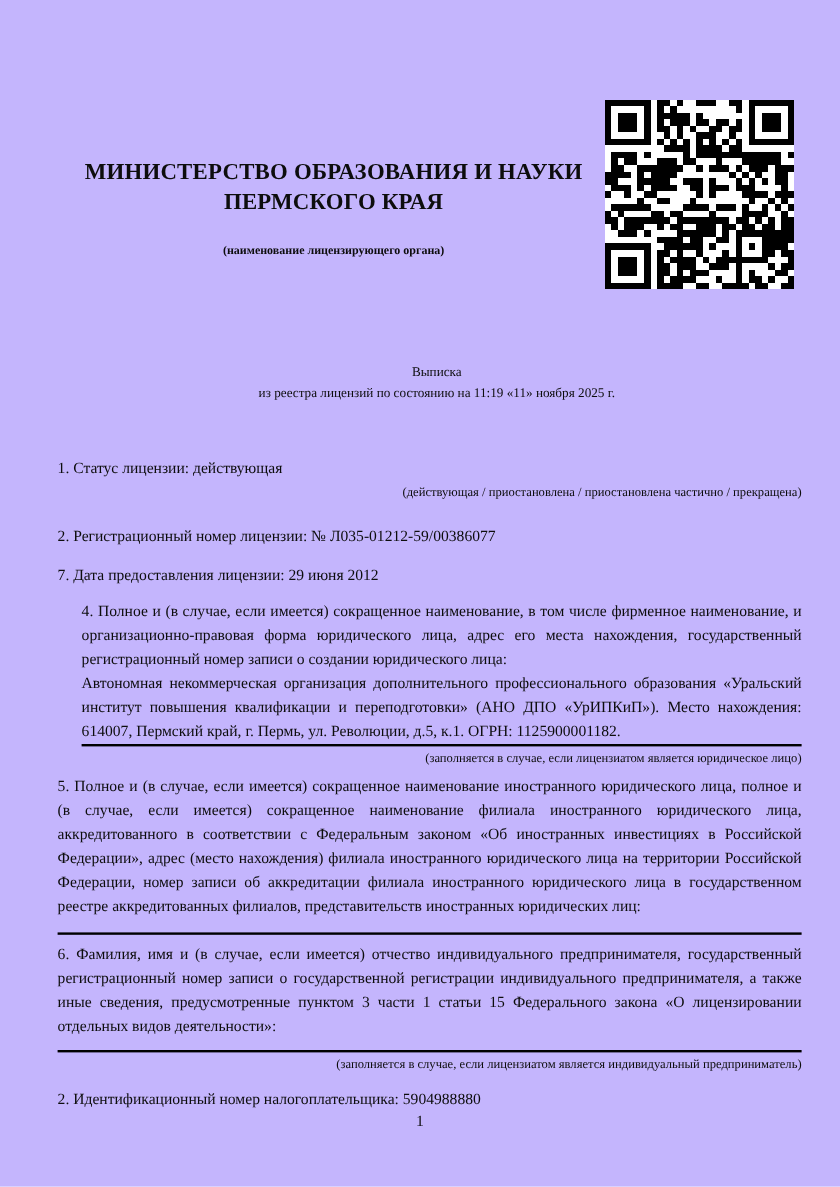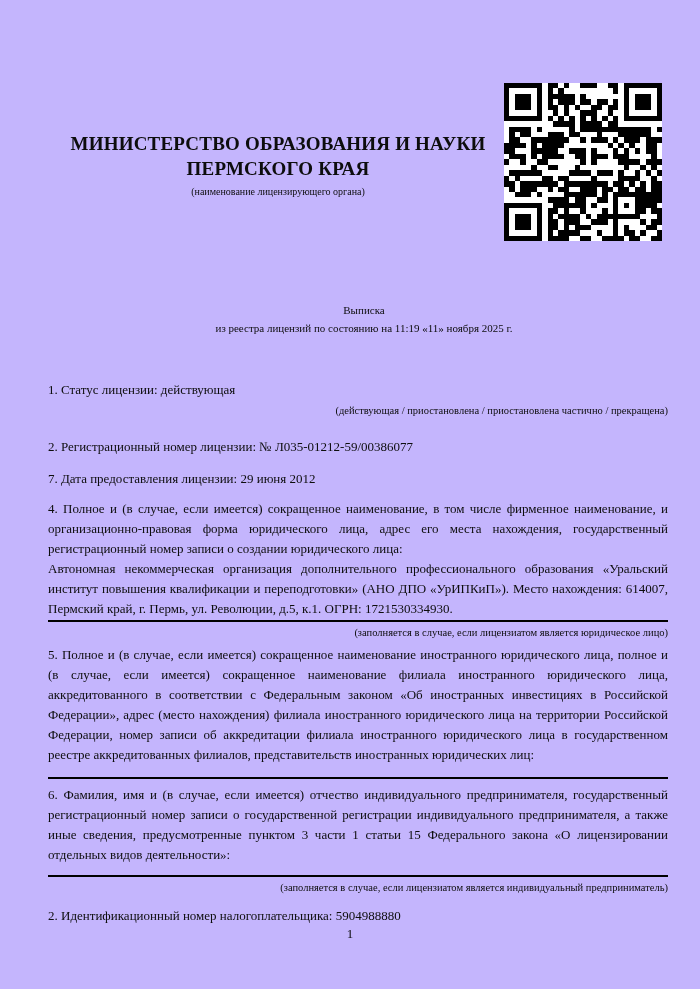--- a/index.html
+++ b/index.html
@@ -24,21 +24,22 @@
   }
   .org-title {
     font-weight: bold;
     font-size: 19px;
     line-height: 25px;
     letter-spacing: 0.2px;
   }
   .org-caption {
     font-size: 10px;
     line-height: 12px;
-    margin-top: 5px;
+    margin-top: 23px;
+    font-weight: bold;
   }
   .qr {
     position: absolute;
     left: 504px; top: 83px;
     width: 158px; height: 158px;
   }
   .qr svg { display: block; width: 158px; height: 158px; }
   
   .doc-title {
     position: absolute;
@@ -66,21 +67,21 @@
     margin-top: 4px;
   }
   .fill-line {
     border-bottom: 2px solid #000;
   }
   .fill-line.attached { height: 1px; margin-bottom: 1px; }
   .fill-line.gap12 { height: 12px; margin-bottom: 2px; }
   .fill-line.gap10 { height: 10px; margin-bottom: 2px; }
   .mt20 { margin-top: 20px; }
   .mt12 { margin-top: 12px; }
-  .mt10 { margin-top: 10px; }
+  .mt10 { margin-top: 10px; margin-left: 20px; }
   .mt6  { margin-top: 6px; }
   
   .page-number {
     position: absolute;
     left: 0; top: 926px;
     width: 700px;
     text-align: center;
     font-size: 13px;
     line-height: 16px;
   }
@@ -120,21 +121,21 @@
     <div class="mt20">
       <p>2. Регистрационный номер лицензии: № Л035-01212-59/00386077</p>
     </div>
 
     <div class="mt12">
       <p>7. Дата предоставления лицензии: 29 июня 2012</p>
     </div>
 
     <div class="mt10">
       <p class="para">4. Полное и (в случае, если имеется) сокращенное наименование, в том числе фирменное наименование, и организационно-правовая форма юридического лица, адрес его места нахождения, государственный регистрационный номер записи о создании юридического лица:</p>
-      <p class="para">Автономная некоммерческая организация дополнительного профессионального образования «Уральский институт повышения квалификации и переподготовки» (АНО ДПО «УрИПКиП»). Место нахождения: 614007, Пермский край, г. Пермь, ул. Революции, д.5, к.1. ОГРН: 1721530334930.</p>
+      <p class="para">Автономная некоммерческая организация дополнительного профессионального образования «Уральский институт повышения квалификации и переподготовки» (АНО ДПО «УрИПКиП»). Место нахождения: 614007, Пермский край, г. Пермь, ул. Революции, д.5, к.1. ОГРН: 1125900001182.</p>
       <div class="fill-line attached"></div>
       <span class="form-caption">(заполняется в случае, если лицензиатом является юридическое лицо)</span>
     </div>
 
     <div class="mt6">
       <p class="para">5. Полное и (в случае, если имеется) сокращенное наименование иностранного юридического лица, полное и (в случае, если имеется) сокращенное наименование филиала иностранного юридического лица, аккредитованного в соответствии с Федеральным законом «Об иностранных инвестициях в Российской Федерации», адрес (место нахождения) филиала иностранного юридического лица на территории Российской Федерации, номер записи об аккредитации филиала иностранного юридического лица в государственном реестре аккредитованных филиалов, представительств иностранных юридических лиц:</p>
       <div class="fill-line gap12"></div>
     </div>
 
     <div class="mt6">

